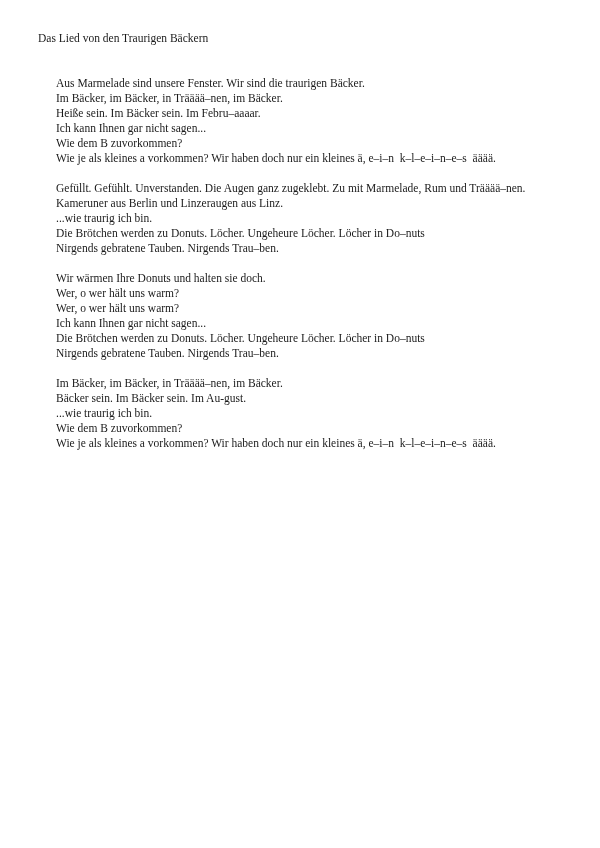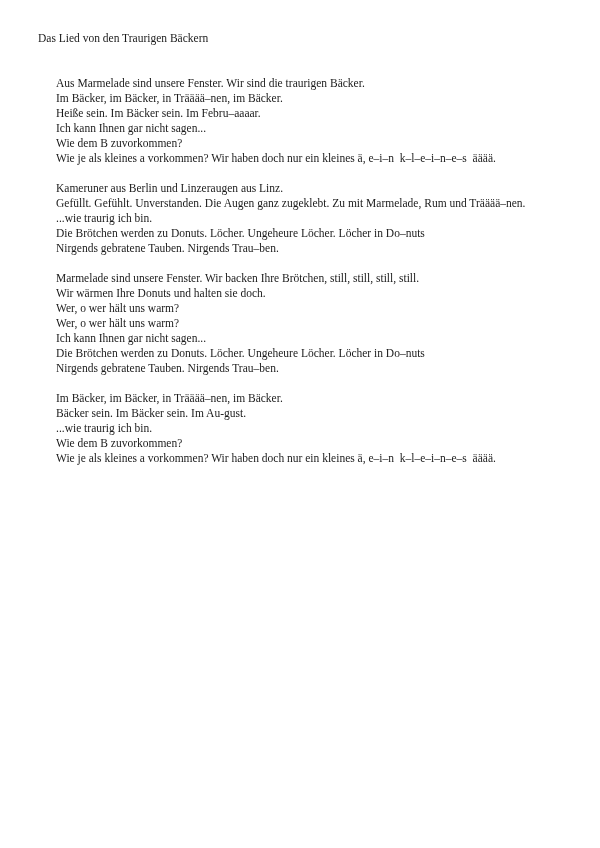--- a/index.html
+++ b/index.html
@@ -49,29 +49,28 @@
   <div class="stanza">
     <p class="line">Aus Marmelade sind unsere Fenster. Wir sind die traurigen Bäcker.</p>
     <p class="line">Im Bäcker, im Bäcker, in Trääää–nen, im Bäcker.</p>
     <p class="line">Heiße sein. Im Bäcker sein. Im Febru–aaaar.</p>
     <p class="line">Ich kann Ihnen gar nicht sagen...</p>
     <p class="line">Wie dem B zuvorkommen?</p>
     <p class="line">Wie je als kleines a vorkommen? Wir haben doch nur ein kleines ä, e–i–n  k–l–e–i–n–e–s  ääää.</p>
   </div>
 
   <div class="stanza">
+    <p class="line">Gefüllt. Gefühlt. Unverstanden. Die Augen ganz zugeklebt. Zu mit Marmelade, Rum und Trääää–nen.</p>
     <p class="line">Kameruner aus Berlin und Linzeraugen aus Linz.</p>
-    <p class="line">Gefüllt. Gefühlt. Unverstanden. Die Augen ganz zugeklebt. Zu mit Marmelade, Rum und Trääää–nen.</p>
     <p class="line">...wie traurig ich bin.</p>
     <p class="line">Die Brötchen werden zu Donuts. Löcher. Ungeheure Löcher. Löcher in Do–nuts</p>
     <p class="line">Nirgends gebratene Tauben. Nirgends Trau–ben.</p>
   </div>
 
   <div class="stanza">
-    <p class="line">Marmelade sind unsere Fenster. Wir backen Ihre Brötchen, still, still, still, still.</p>
     <p class="line">Wir wärmen Ihre Donuts und halten sie doch.</p>
     <p class="line">Wer, o wer hält uns warm?</p>
     <p class="line">Wer, o wer hält uns warm?</p>
     <p class="line">Ich kann Ihnen gar nicht sagen...</p>
     <p class="line">Die Brötchen werden zu Donuts. Löcher. Ungeheure Löcher. Löcher in Do–nuts</p>
     <p class="line">Nirgends gebratene Tauben. Nirgends Trau–ben.</p>
   </div>
 
   <div class="stanza">
     <p class="line">Im Bäcker, im Bäcker, in Trääää–nen, im Bäcker.</p>

